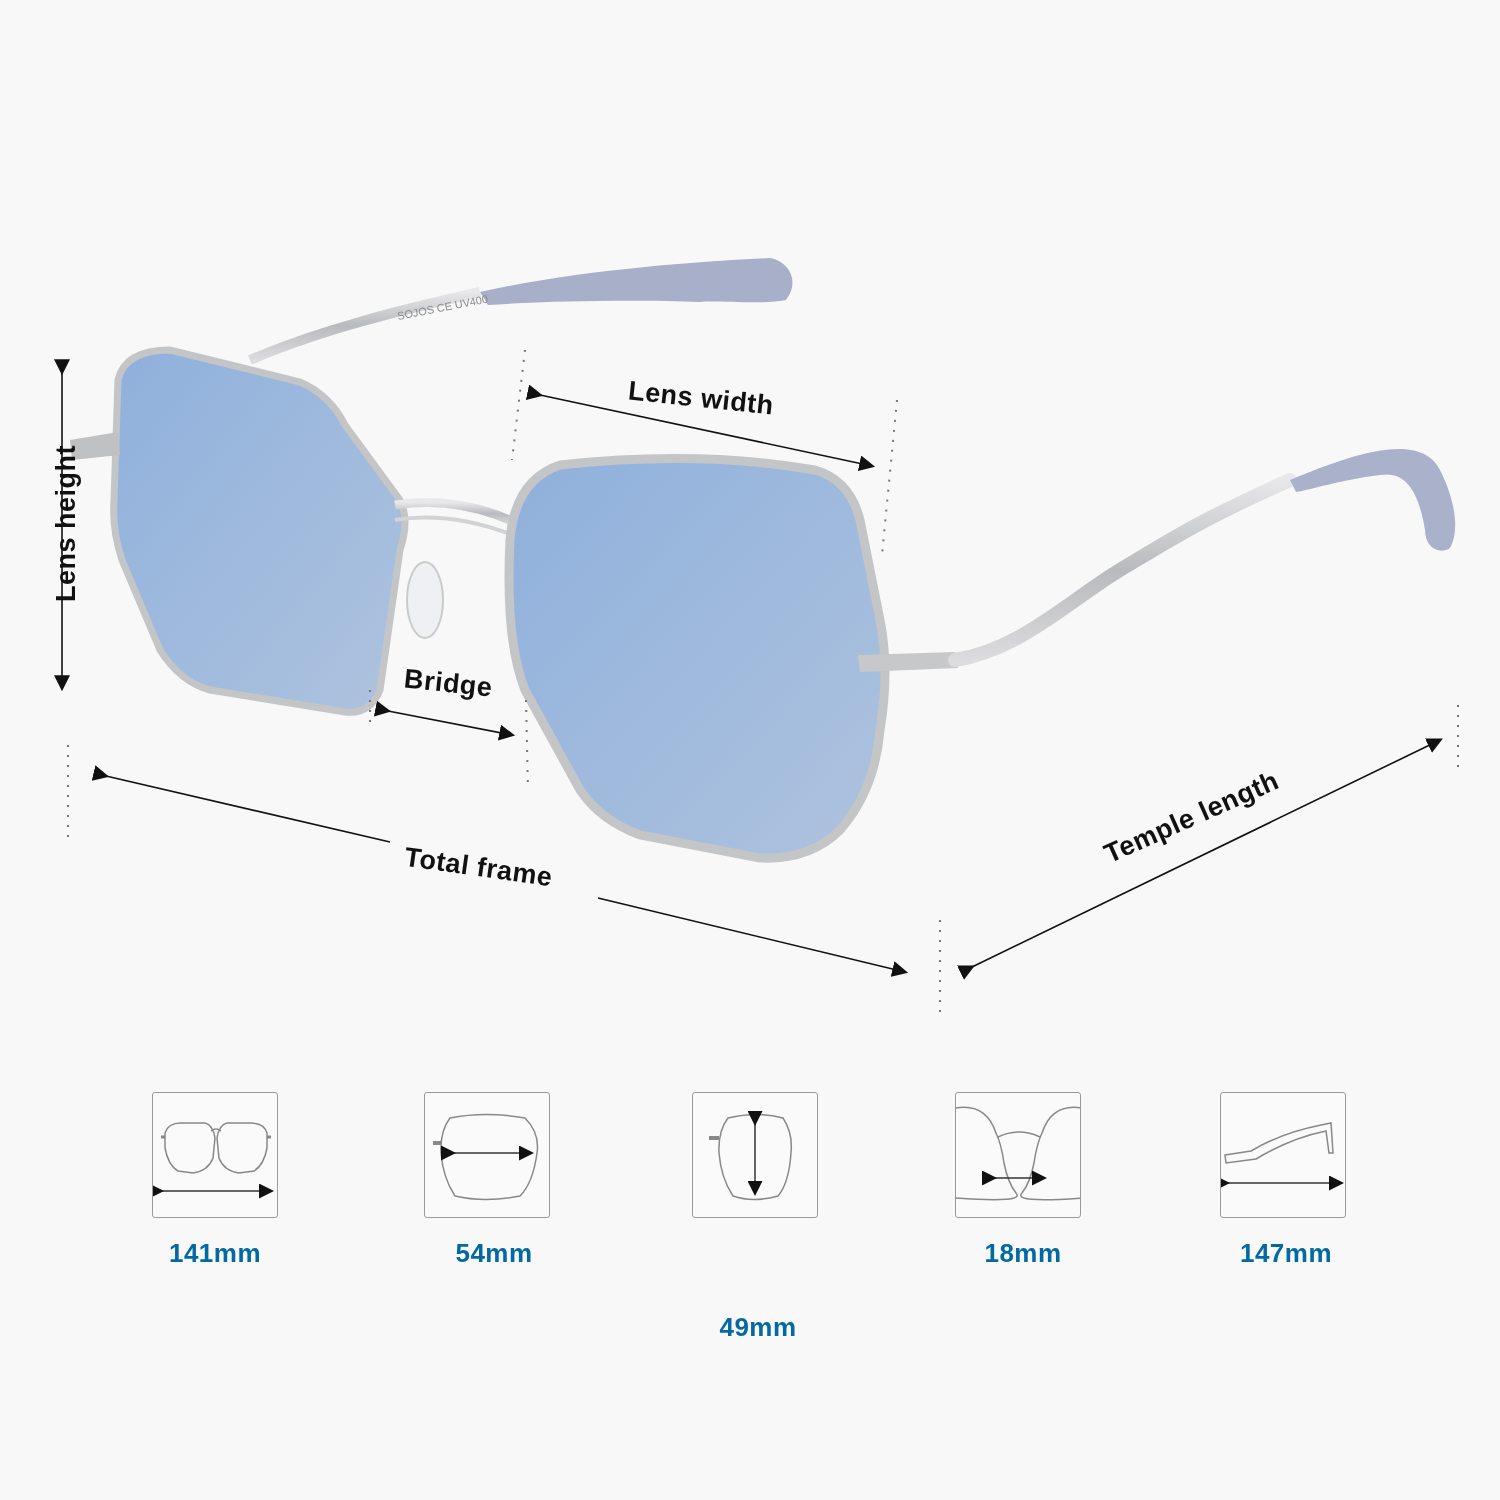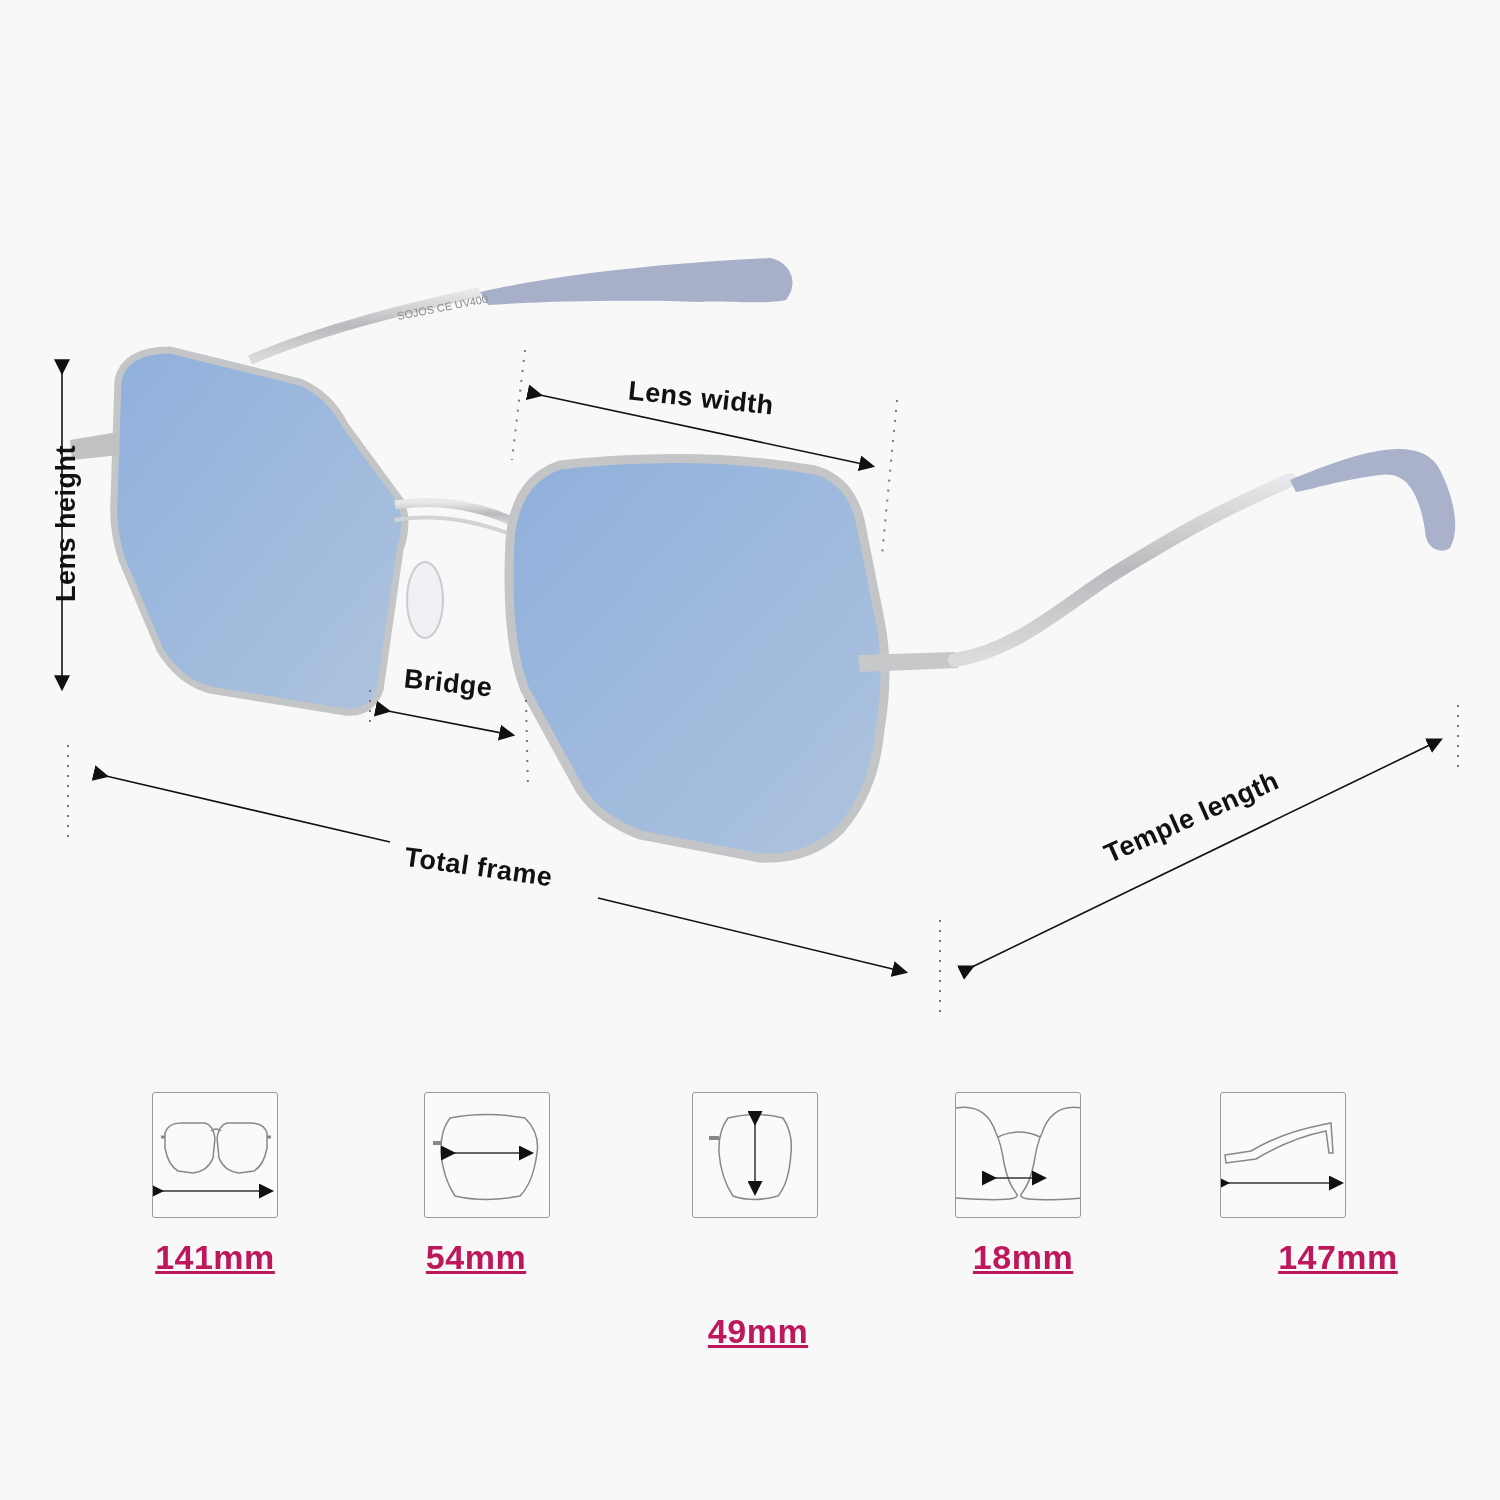--- a/index.html
+++ b/index.html
@@ -1,20 +1,20 @@
 <!DOCTYPE html>
 <html><head>
   <meta charset="utf-8">
   <style>
     html, body { margin: 0; padding: 0; }
     body { width: 1500px; height: 1500px; background: #f8f8f8; position: relative; overflow: hidden; font-family: "Liberation Sans", sans-serif; }
     .stage { position: absolute; left: 0; top: 0; width: 1500px; height: 1500px; }
     .label { position: absolute; font-weight: bold; color: #111; font-size: 27px; white-space: nowrap; transform-origin: center center; letter-spacing: 0.5px; }
     .icon-box { position: absolute; width: 126px; height: 126px; border: 1.5px solid #9a9a9a; border-radius: 3px; background: #fafafa; overflow: hidden; box-sizing: border-box; }
-    .spec-value { position: absolute; font-weight: bold; font-size: 34px; color: #be185d; letter-spacing: 0.5px; width: 200px; text-align: center; text-decoration: underline; }
+    .spec-value { position: absolute; font-weight: bold; font-size: 26px; color: #0369a1; letter-spacing: 0.5px; width: 200px; text-align: center; }
   </style>
 </head>
 <body>
 
 <div class="stage">
 
   <svg width="1500" height="1100" style="position:absolute;left:0;top:0" viewBox="0 0 1500 1100">
     <defs>
       <marker id="ah" markerWidth="10" markerHeight="10" refX="8" refY="5" orient="auto">
         <path d="M0,0 L10,5 L0,10 z" fill="#111"></path>
@@ -108,17 +108,17 @@
     </svg>
   </div>
   <div class="icon-box" style="left:1220px;top:1092px;">
     <svg width="126" height="126" viewBox="0 0 126 126">
       <path d="M4,62 L30,58 Q60,40 100,32 L110,30 L112,60 L108,60 L105,38 Q70,45 35,66 L5,70 Z" fill="none" stroke="#888" stroke-width="1.5"></path>
       <line x1="6" y1="90" x2="120" y2="90" stroke="#333" stroke-width="1.5" marker-start="url(#ah)" marker-end="url(#ah)"></line>
     </svg>
   </div>
 
   <div class="spec-value" style="left:115px;top:1238px;">141mm</div>
-  <div class="spec-value" style="left:376px;top:1238px;">54mm</div>
+  <div class="spec-value" style="left:394px;top:1238px;">54mm</div>
   <div class="spec-value" style="left:658px;top:1312px;">49mm</div>
   <div class="spec-value" style="left:923px;top:1238px;">18mm</div>
-  <div class="spec-value" style="left:1238px;top:1238px;">147mm</div>
+  <div class="spec-value" style="left:1186px;top:1238px;">147mm</div>
 </div>
 
 </body></html>

